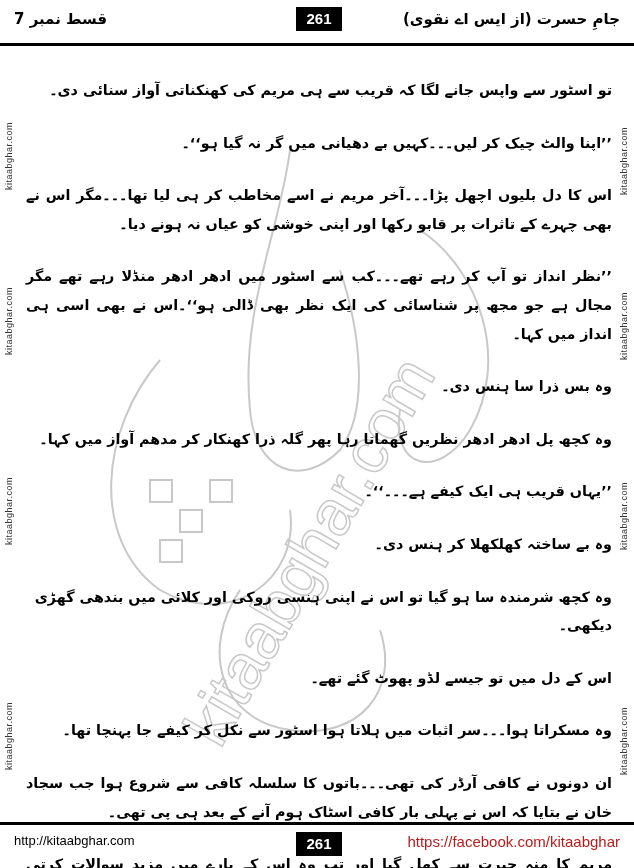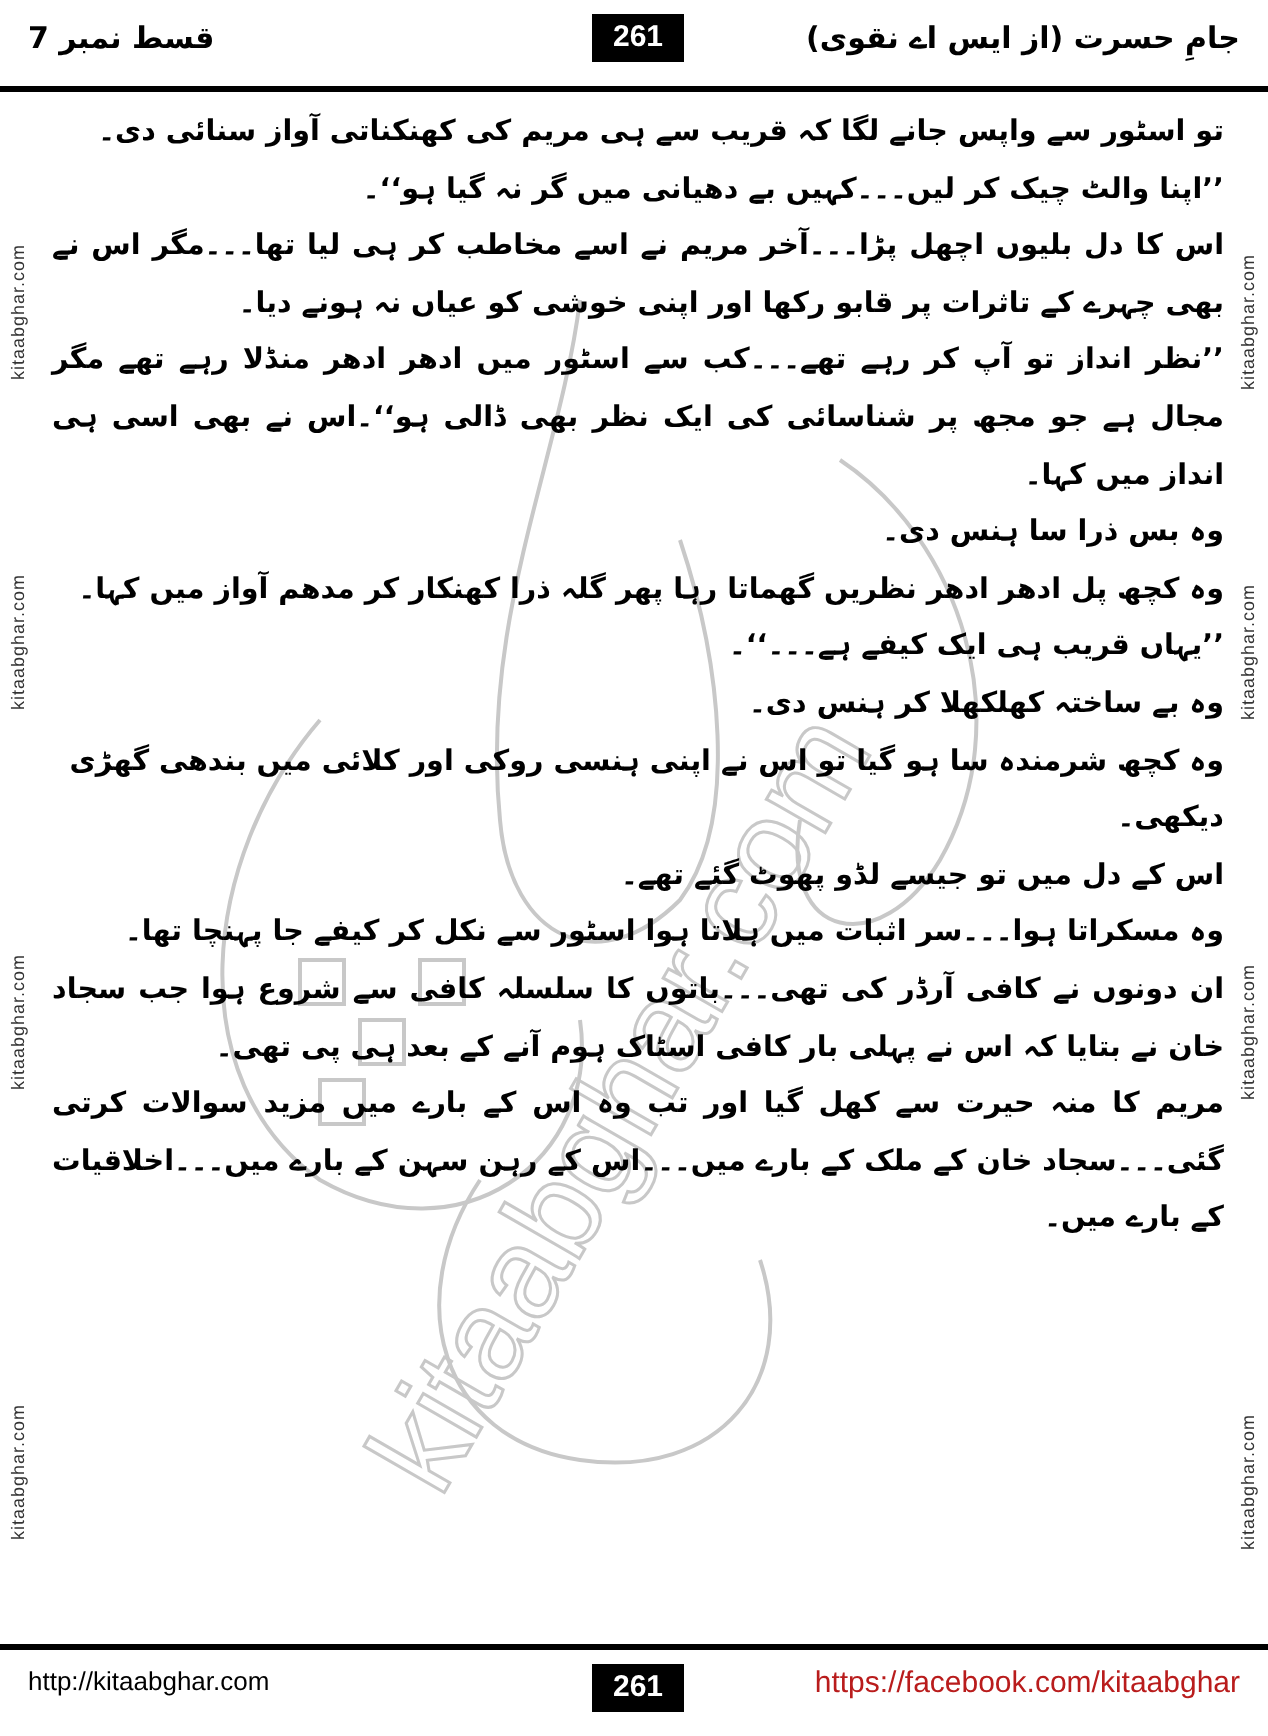--- a/index.html
+++ b/index.html
@@ -6,21 +6,21 @@
     html, body { width: 634px; height: 868px; background: #ffffff; overflow: hidden; }
     body { position: relative; font-family: "DejaVu Sans", sans-serif; color: #000; }
 
     .header { position: absolute; left: 0; top: 0; width: 634px; height: 40px; }
     .header-title { position: absolute; right: 14px; top: 10px; font-size: 15px; font-weight: bold; direction: rtl; font-family: "DejaVu Sans", sans-serif; }
     .header-episode { position: absolute; left: 14px; top: 10px; font-size: 15px; font-weight: bold; direction: rtl; font-family: "DejaVu Sans", sans-serif; }
     .page-box { position: absolute; left: 296px; top: 7px; width: 46px; height: 24px; background: #000; color: #fff; font-family: "Liberation Sans", sans-serif; font-weight: bold; font-size: 15px; text-align: center; line-height: 24px; }
     .rule-top { position: absolute; left: 0; top: 43px; width: 634px; height: 3px; background: #000; }
 
     .content { position: absolute; left: 26px; right: 22px; top: 52px; bottom: 60px; direction: rtl; text-align: right; }
-    .para { font-family: "DejaVu Sans", sans-serif; font-size: 14.3px; font-weight: bold; line-height: 28.6px; text-align: right; unicode-bidi: plaintext; }
+    .para { font-family: "DejaVu Sans", sans-serif; font-size: 14.3px; font-weight: bold; line-height: 28.6px; text-align: right; unicode-bidi: plaintext; margin-top: 24px; }
     .para.justify { text-align: justify; text-align-last: right; }
 
     .rule-bottom { position: absolute; left: 0; top: 822px; width: 634px; height: 3px; background: #000; }
     .footer { position: absolute; left: 0; top: 821px; width: 634px; height: 43px; }
     .footer-left { position: absolute; left: 14px; top: 12px; font-family: "Liberation Sans", sans-serif; font-size: 13px; color: #000; }
     .footer-right { position: absolute; right: 14px; top: 12px; font-family: Liberation Sans, sans-serif; font-size: 15px; color: #b91c1c; }
     .footer-page-box { position: absolute; left: 296px; top: 11px; width: 46px; height: 24px; background: #000; color: #fff; font-family: "Liberation Sans", sans-serif; font-weight: bold; font-size: 15px; text-align: center; line-height: 24px; }
 
     .side-wm { position: absolute; font-family: "Liberation Sans", sans-serif; font-size: 9px; color: #333; letter-spacing: 0.5px; transform-origin: left top; white-space: nowrap; }
     .side-wm.left { left: 4px; transform: rotate(-90deg); }

